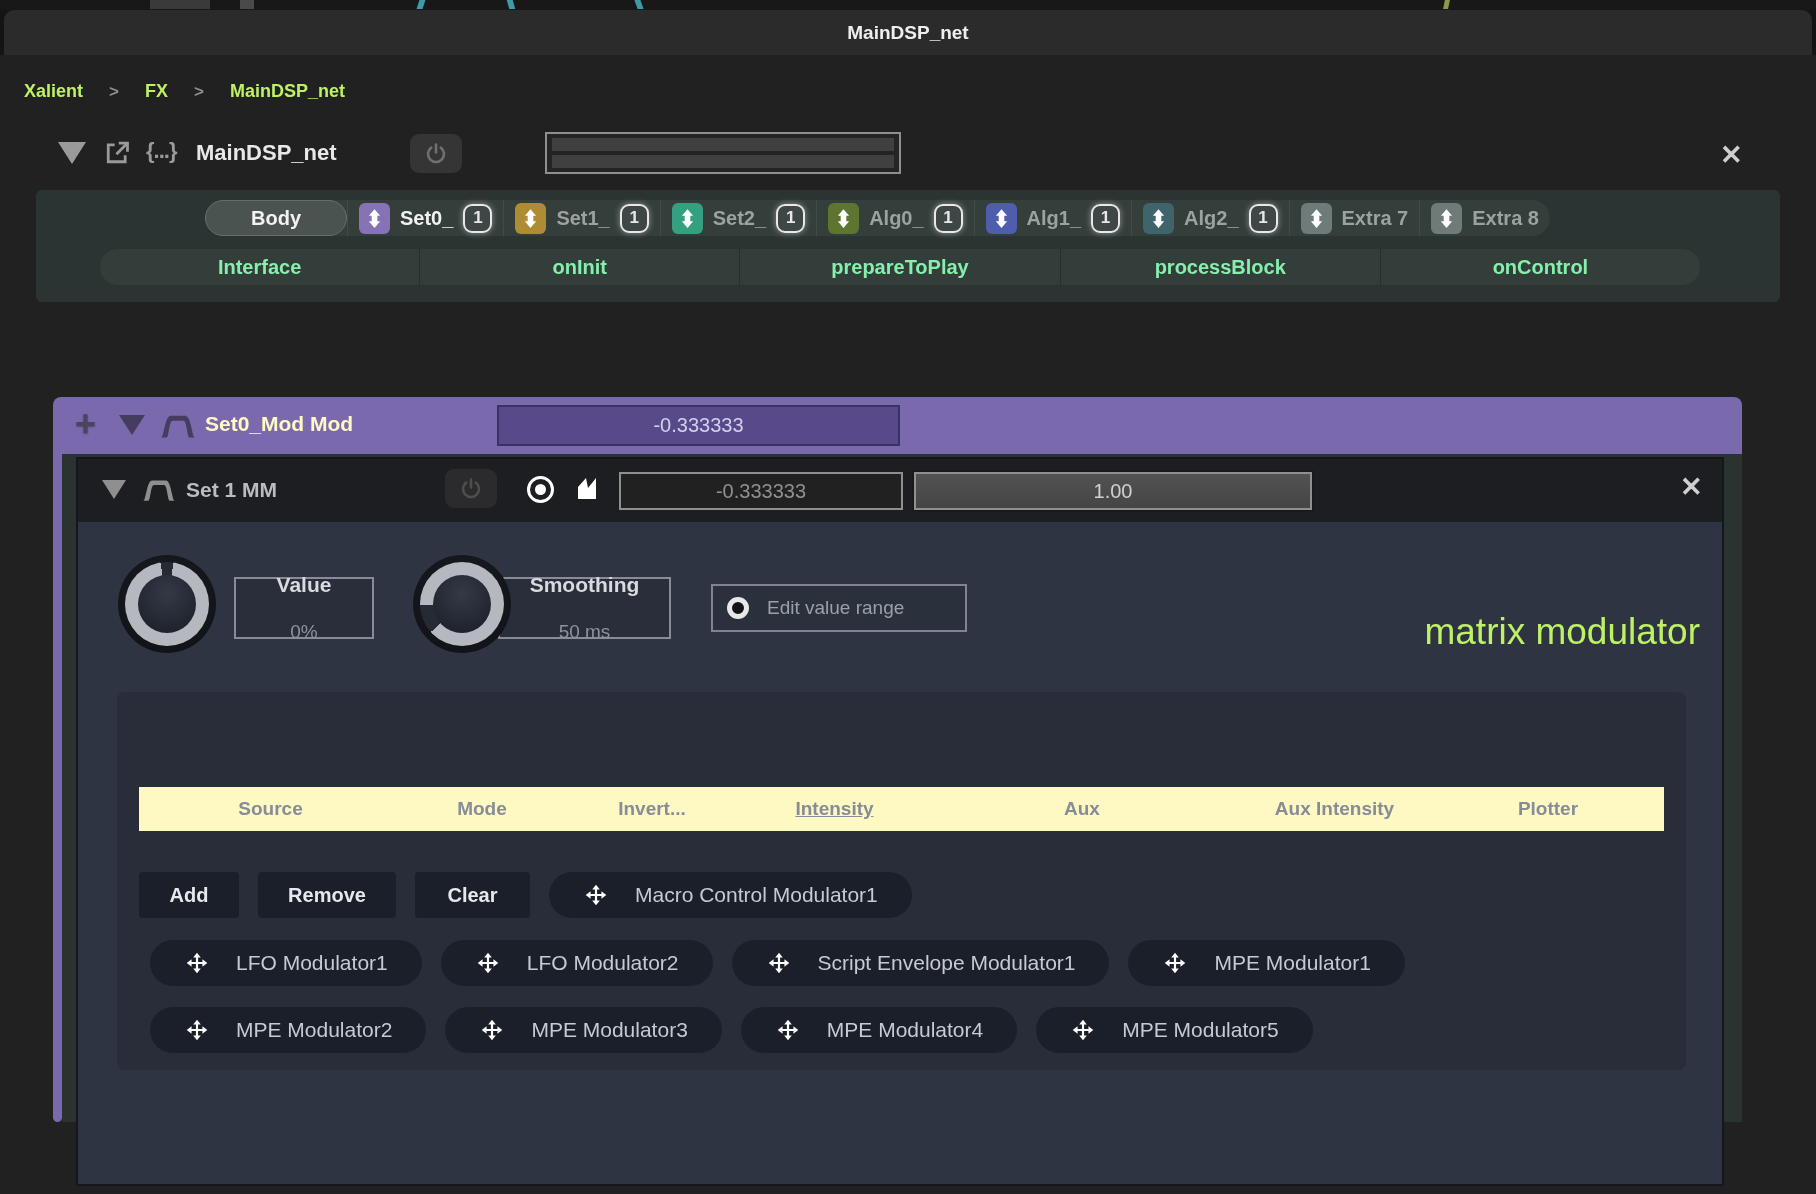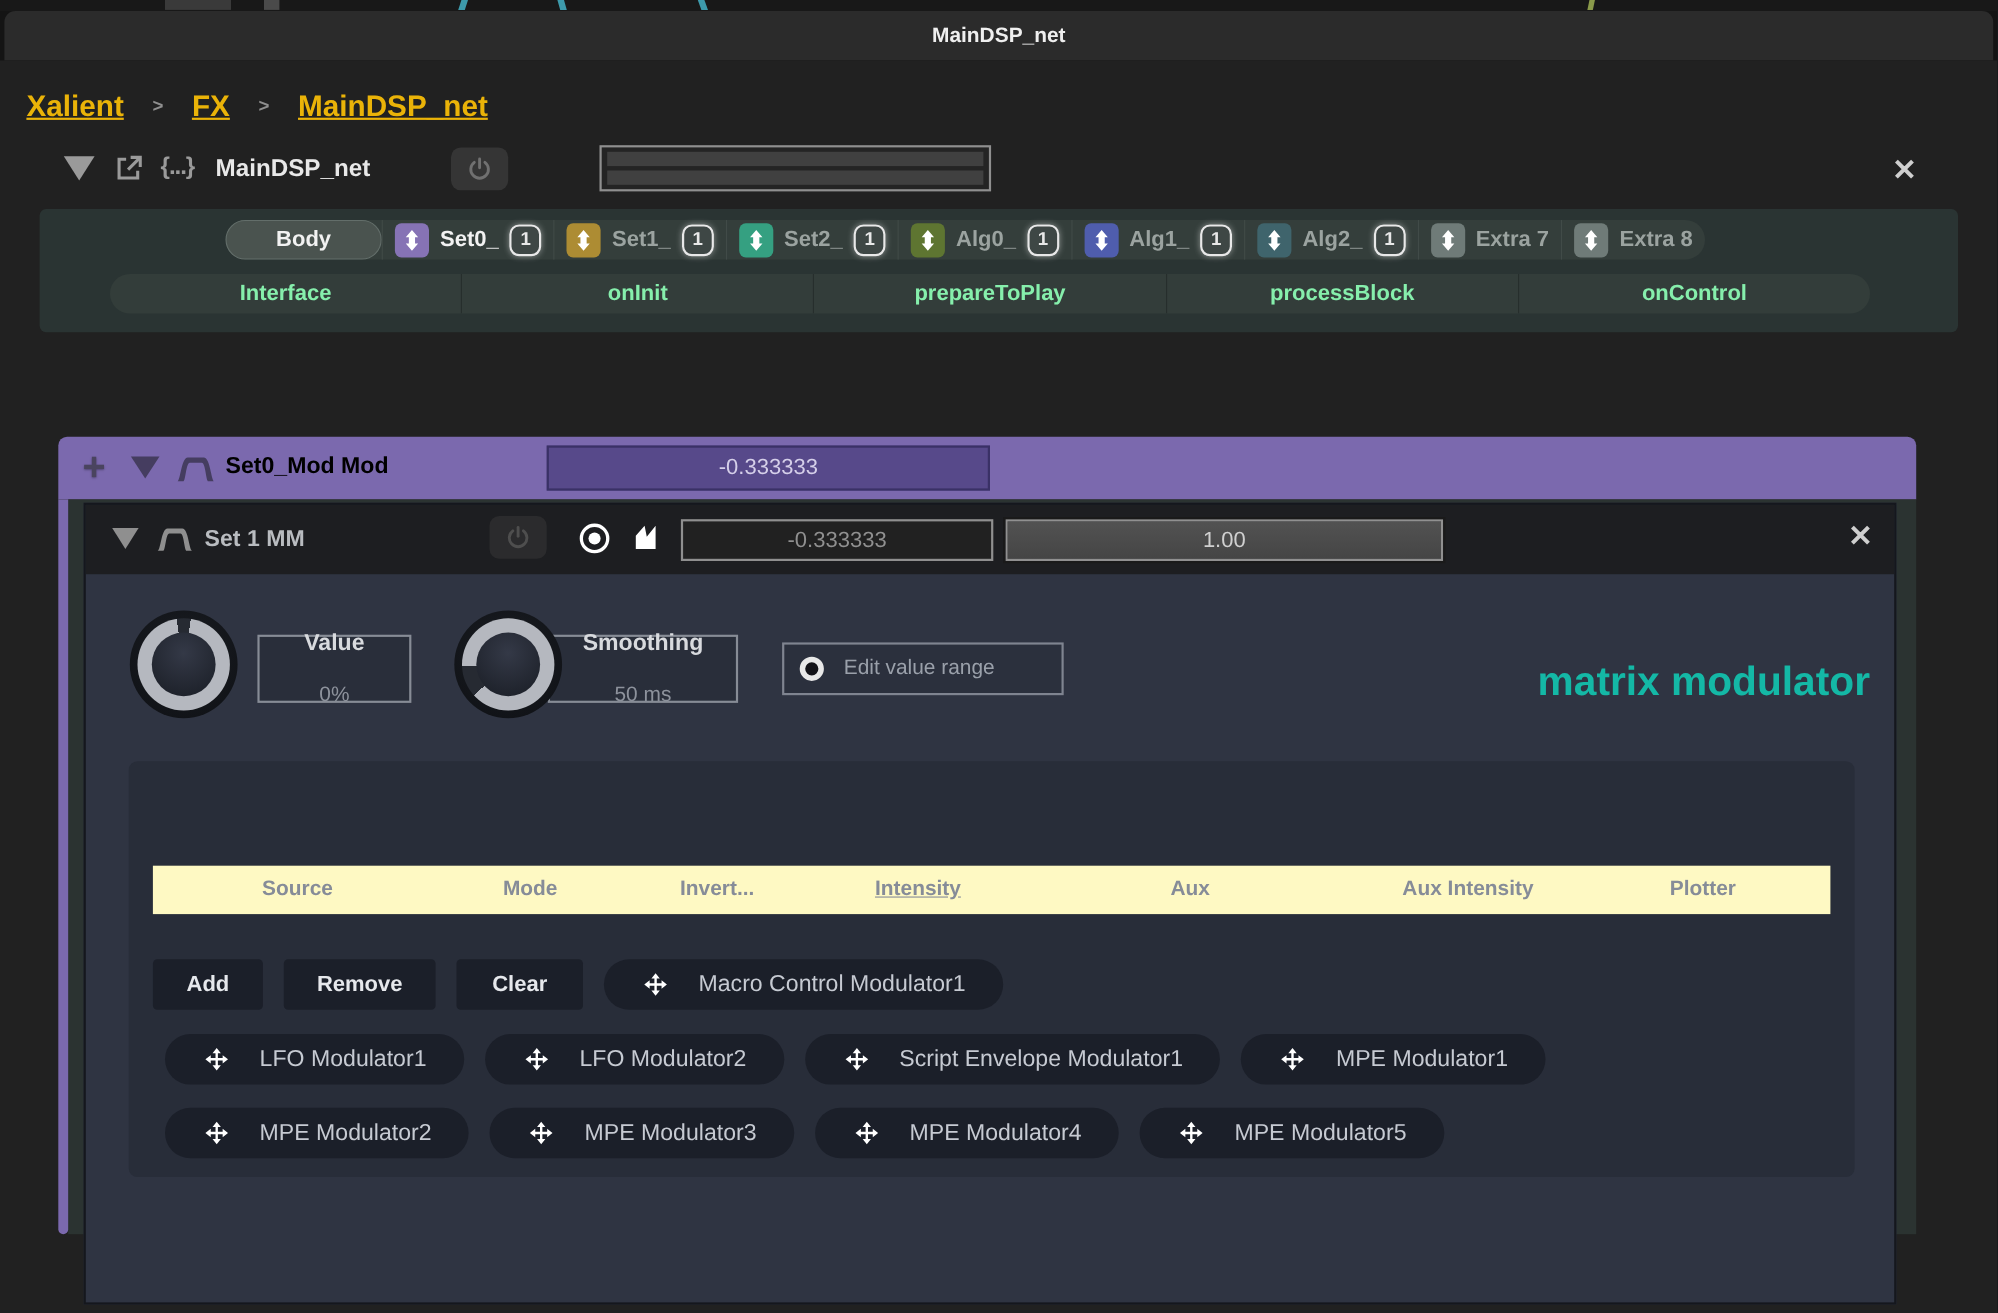--- a/index.html
+++ b/index.html
@@ -9,21 +9,21 @@
   
   .top-strip { position:absolute; left:0; top:0; width:1816px; height:10px; background:#181818; }
   .frag { position:absolute; top:0; height:9px; }
 
   
   .titlebar { position:absolute; left:4px; top:10px; width:1808px; height:45px; background:#2b2b2b; border-radius:10px 10px 0 0; display:flex; align-items:center; justify-content:center; }
   .titlebar .t { font-weight:bold; font-size:19px; color:#efefef; }
   .content { position:absolute; left:0; top:55px; width:1816px; height:1139px; background:#212121; }
 
   .breadcrumb { position:absolute; left:24px; top:26px; display:flex; align-items:center; gap:26px; }
-  .breadcrumb .bc { font-weight:bold; font-size:27px; color:#eab308; cursor:default;text-decoration:underline; }
+  .breadcrumb .bc { font-weight:bold; font-size:18px; color:#bef264; cursor:default; }
   .breadcrumb .sep { font-weight:bold; font-size:17px; color:#8f8f8f; }
 
   
   .net-header { position:absolute; left:0; top:75px; width:1816px; height:60px; }
   .tri { width:0; height:0; border-left:14px solid transparent; border-right:14px solid transparent; border-top:22px solid #9a9a9a; }
   .icon-btn { color:#9a9a9a; }
   .braces { font-weight:bold; font-size:22px; color:#9a9a9a; letter-spacing:-1px; }
   .net-title { font-weight:bold; font-size:22px; color:#e8e8e8; }
   .power-btn { position:absolute; width:52px; height:39px; background:#353535; border-radius:9px; display:flex; align-items:center; justify-content:center; }
   .meter { position:absolute; width:356px; height:42px; border:2px solid #8f8f8f; background:#242424; padding:4px 5px; display:flex; flex-direction:column; justify-content:space-between; }
@@ -41,21 +41,21 @@
   .badge { width:29px; height:29px; border:2.5px solid #e8e8e8; border-radius:9px; background:rgba(255,255,255,0.05); color:#e8e8e8; font-weight:bold; font-size:17px; display:flex; align-items:center; justify-content:center; box-shadow:0 0 6px rgba(255,255,255,0.45); }
   .tabs2 { position:absolute; left:64px; top:59px; width:1600px; height:36px; background:#333d3a; border-radius:18px; display:flex; overflow:hidden; }
   .tabs2 .cell { flex:1; display:flex; align-items:center; justify-content:center; font-weight:bold; font-size:20px; color:#86efac; border-left:1px solid #262e2c; }
   .tabs2 .cell:first-child { border-left:none; }
 
   
   .mod-bar { position:absolute; left:53px; top:342px; width:1689px; height:57px; background:#7b69ae; border-radius:8px 8px 0 0; }
   .mod-bar .plus { position:absolute; left:22px; top:6px; font-size:36px; font-weight:bold; color:#4a445f; text-shadow:0 1px 2px rgba(0,0,0,0.35); }
   .mod-bar .tri2 { position:absolute; left:66px; top:18px; width:0; height:0; border-left:13px solid transparent; border-right:13px solid transparent; border-top:20px solid #453d60; }
   .mod-bar .curve { position:absolute; left:104px; top:14px; color:#453d60; }
-  .mod-bar .mtitle { position:absolute; left:152px; top:15px; font-weight:bold; font-size:21px; color:#000000; }
+  .mod-bar .mtitle { position:absolute; left:152px; top:15px; font-weight:bold; font-size:21px; color:#fef9c3; }
   .mod-val { position:absolute; left:444px; top:8px; width:403px; height:41px; background:#57498a; border:2px solid #3a3166; display:flex; align-items:center; justify-content:center; font-size:20px; color:#d5cfe9; }
   .mod-strip { position:absolute; left:53px; top:399px; width:9px; height:668px; background:#7b69ae; border-radius:0 0 6px 6px; }
   .panel-backing { position:absolute; left:62px; top:399px; width:1680px; height:668px; background:#2b3331; }
 
   
   .inner-panel { position:absolute; left:76px; top:402px; width:1648px; height:729px; background:#2f3442; border:2px solid #15171d; }
   .inner-header { position:absolute; left:0; top:0; width:100%; height:63px; background:#1d1e21; }
   .inner-header .tri3 { position:absolute; left:24px; top:21px; width:0; height:0; border-left:12px solid transparent; border-right:12px solid transparent; border-top:19px solid #8f8f8f; }
   .inner-header .curve { position:absolute; left:62px; top:17px; color:#8f8f8f; }
   .inner-header .ptitle { position:absolute; left:108px; top:19px; font-weight:bold; font-size:21px; color:#b9bcc0; }
@@ -73,21 +73,21 @@
   .knob-smooth .ring { background:conic-gradient(from 228deg, #262a32 0 40deg, #b5b8bf 40deg 360deg); }
   .knob .cap { position:absolute; inset:20px; border-radius:50%; background:radial-gradient(circle at 50% 32%, #343947, #1f232c 78%); }
   .knob-label { position:absolute; height:62px; background:#292e3a; border:2px solid #878c96; display:flex; flex-direction:column; align-items:center; justify-content:center;gap:24px; }
   .knob-label .kl { font-weight:bold; font-size:21px; color:#d8dade; line-height:1.15; }
   .knob-label .kv { font-size:19px; color:#8d929c; line-height:1.15; }
 
   .evr-box { position:absolute; left:633px; top:125px; width:256px; height:48px; background:#2b303d; border:2px solid #7f8490; display:flex; align-items:center; gap:18px; padding-left:14px; }
   .evr-radio { width:22px; height:22px; border-radius:50%; border:5px solid #e8e8e8; background:#131318; }
   .evr-label { font-size:19px; color:#9aa0aa; }
 
-  .watermark { position:absolute; right:22px; top:140px; font-weight:bold; font-size:37px; color:#14b8a6; }
+  .watermark { position:absolute; right:22px; top:152px; font-weight:normal; font-size:37px; color:#bef264; }
 
   .drag-table { position:absolute; left:39px; top:233px; width:1569px; height:378px; background:#282d39; border-radius:8px; }
   .head-row { position:absolute; left:22px; top:95px; width:1525px; height:44px; background:#fef9c3; display:flex; align-items:center; }
   .head-row .col { font-weight:bold; font-size:19px; color:#868c98; text-align:center; }
 
   .chip-row { position:absolute; display:flex; align-items:center; gap:19px; height:46px; }
   .btn { height:46px; background:#1b1f29; border-radius:4px; display:flex; align-items:center; justify-content:center; font-weight:bold; font-size:20px; color:#e6e8ec; }
   .chip { height:46px; background:#1b1f29; border-radius:23px; display:flex; align-items:center; gap:26px; padding:0 34px; }
   .chip .clabel { font-size:21px; color:#c6cad2; white-space:nowrap; }
   .move-icon { color:#ffffff; display:flex; }

